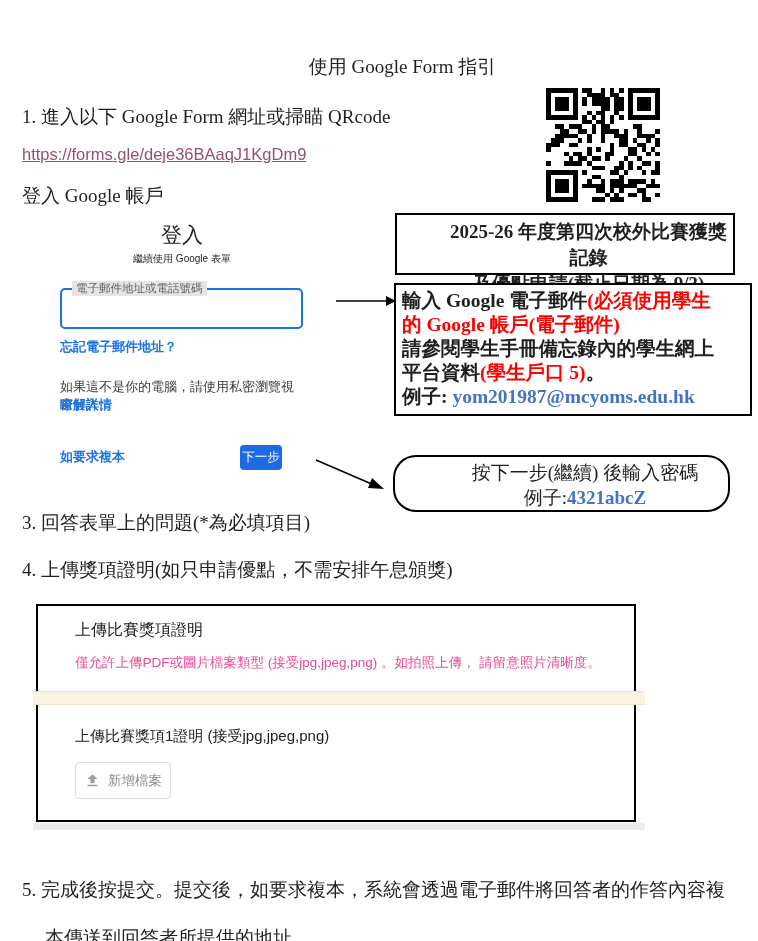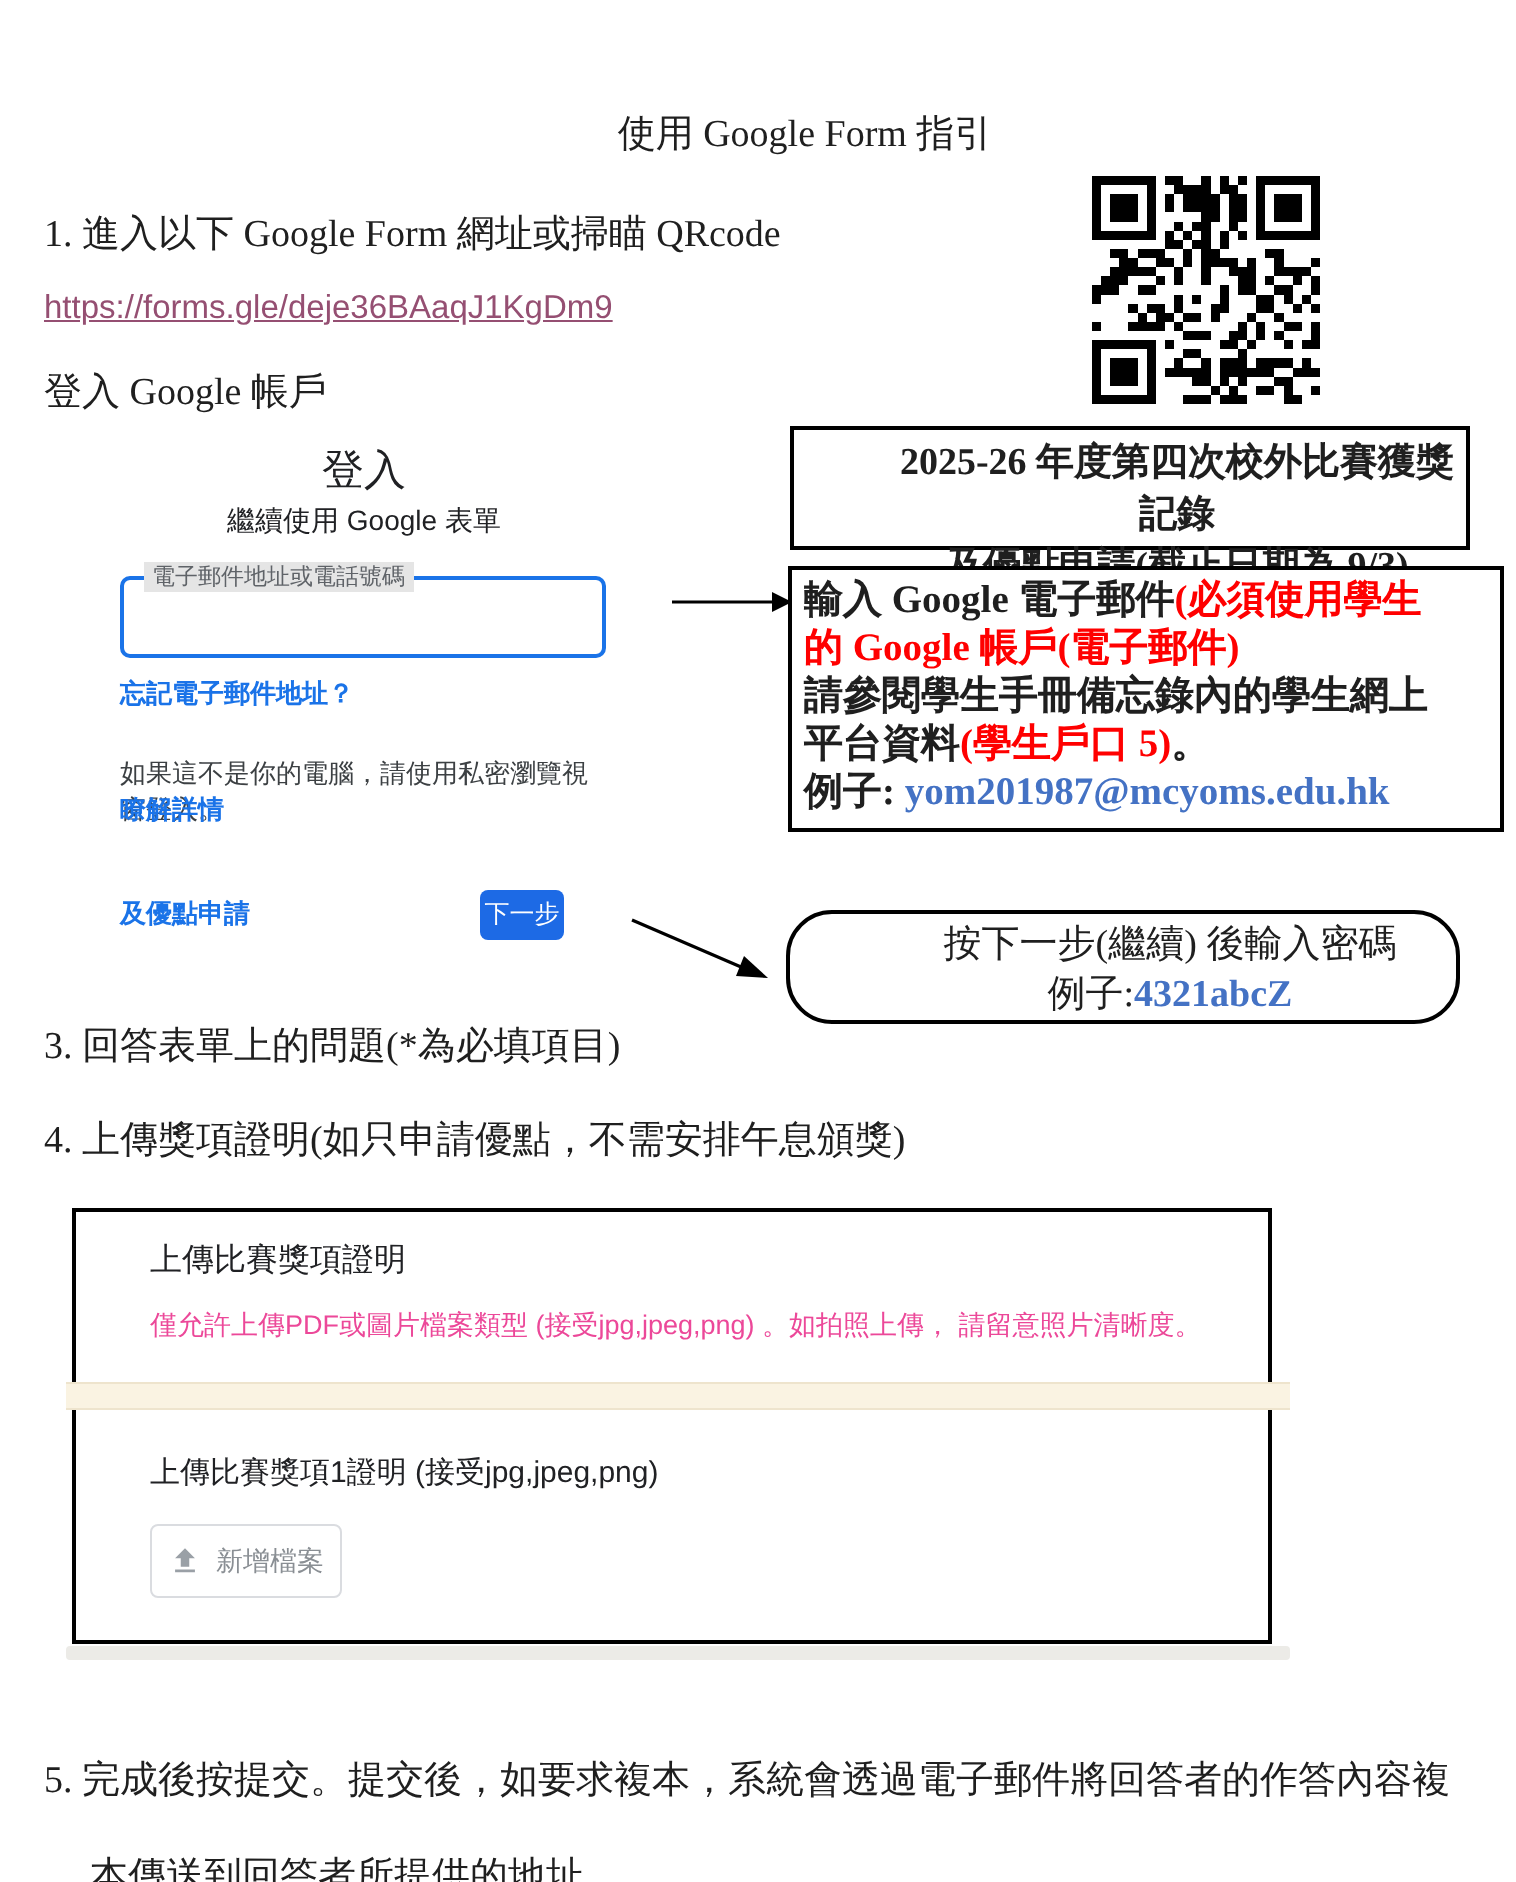--- a/index.html
+++ b/index.html
@@ -21,21 +21,21 @@
   .step5a { top:849px; left:22px;margin-top:28px; }
   .step5b { top:891px; left:45px;margin-top:34px; }
 
   
   .qr { top:84px; left:540px; width:126px; height:122px; background:#fff; display:flex; align-items:center; justify-content:center; }
   .qr svg { width:116px; height:114px; }
 
   
   .glogin { top:215px; left:60px; width:244px; height:262px; font-family:"Liberation Sans","DejaVu Sans",sans-serif; }
   .glogin-heading { top:6px; left:0; width:244px; text-align:center; font-size:21px; color:#202124; }
-  .glogin-sub { top:37px; left:0; width:244px; text-align:center; font-size:14px; color:#202124; }
+  .glogin-sub { top:37px; left:0; width:244px; text-align:center; font-size:10px; color:#202124; }
   .email-box { top:73px; left:0; width:243px; height:41px; border:2px solid #1a73e8; border-radius:5px; background:#fff; }
   .email-label { top:66px; left:12px; background:#e5e5e5; padding:0 4px; font-size:11.5px; color:#5f6368; }
   .blue-link { color:#1a73e8; font-size:13px; font-weight:bold; cursor:pointer; }
   .forgot { top:123px; left:0; }
   .guest-text { top:163px; left:0; width:244px; font-size:13px; color:#3c4043; }
   .learn { top:181px; left:0; }
   .create { top:233px; left:0; }
   .next-btn { top:230px; left:180px; width:42px; height:25px; background:#1d6ae5; border-radius:4px; color:#fff; font-size:12.5px; display:flex; align-items:center; justify-content:center; cursor:pointer; }
 
   
@@ -375,21 +375,21 @@
     </div>
 
   <div class="abs glogin">
     <div class="abs glogin-heading">登入</div>
     <div class="abs glogin-sub">繼續使用 Google 表單</div>
     <div class="abs email-box"></div>
     <div class="abs email-label sans">電子郵件地址或電話號碼</div>
     <div class="abs blue-link forgot">忘記電子郵件地址？</div>
     <div class="abs guest-text">如果這不是你的電腦，請使用私密瀏覽視窗登入。</div>
     <div class="abs blue-link learn">瞭解詳情</div>
-    <div class="abs blue-link create">及優點申請</div>
+    <div class="abs blue-link create">如要求複本</div>
     <div class="abs next-btn sans">下一步</div>
   </div>
 
   <svg class="abs arrow-svg arrow1" width="66" height="26">
     <line x1="4" y1="13" x2="54" y2="13" stroke="#000" stroke-width="1.6"></line>
     <polygon points="54,8 64,13 54,18" fill="#000"></polygon>
   </svg>
 
   <svg class="abs arrow-svg arrow2" width="84" height="46">
     <line x1="8" y1="8" x2="66" y2="33" stroke="#000" stroke-width="1.6"></line>

